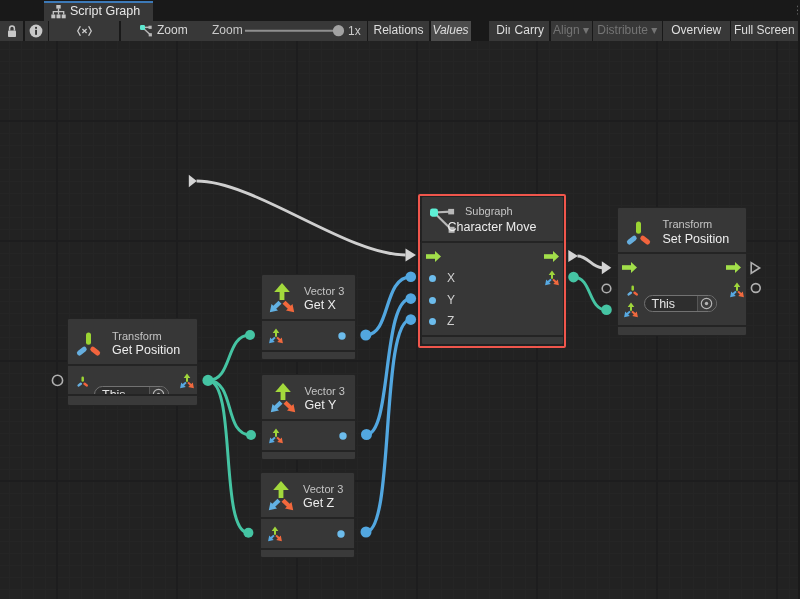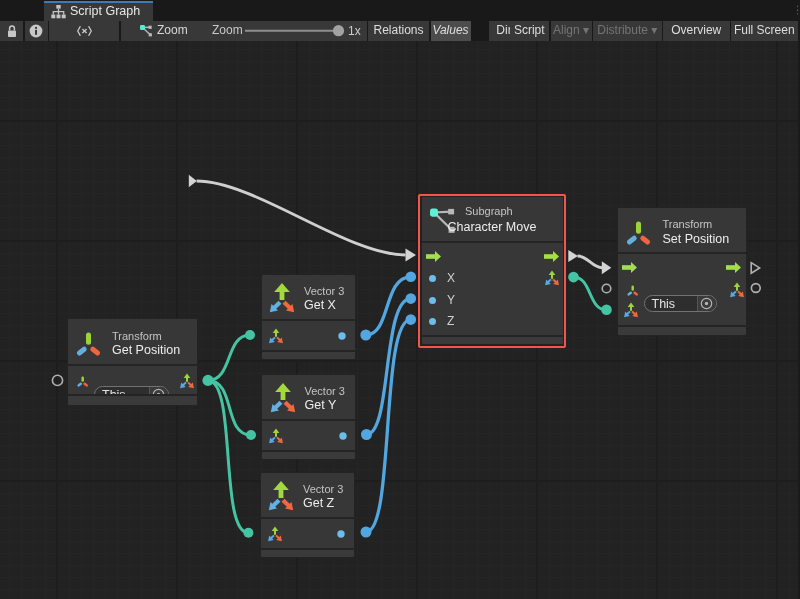--- a/index.html
+++ b/index.html
@@ -70,21 +70,21 @@
   </div>
 
   <div id="toolbar">
     <div class="tseg" style="left:0;width:23px"></div>
     <div class="tseg" style="left:24.5px;width:23px"></div>
     <div class="tseg" style="left:49px;width:70px"></div>
     <div class="tseg" style="left:120.5px;width:246px"></div>
     <div class="tseg" style="left:368px;width:61px">Relations</div>
     <div class="tseg on" style="left:430.5px;width:40px">Values</div>
     <div class="tseg" style="left:489px;width:36px">Dim</div>
-    <div class="tseg" style="left:509.5px;width:39.5px">Script</div>
+    <div class="tseg" style="left:509.5px;width:39.5px">Carry</div>
     <div class="tseg dis" style="left:550.5px;width:41px">Align ▾</div>
     <div class="tseg dis" style="left:593px;width:68.5px">Distribute ▾</div>
     <div class="tseg" style="left:663px;width:66.5px">Overview</div>
     <div class="tseg" style="left:731px;width:66.5px">Full Screen</div>
 
     <svg class="icon" style="left:7px;top:3.5px" width="10" height="13" viewBox="0 0 10 13">
       <path d="M2.6,5.5 V3.4 a2.4,2.4 0 0 1 4.8,0 V5.5" fill="none" stroke="#c8c8c8" stroke-width="1.5"></path>
       <rect x="1" y="5.5" width="8" height="6.5" rx="0.8" fill="#c8c8c8"></rect>
     </svg>
 

